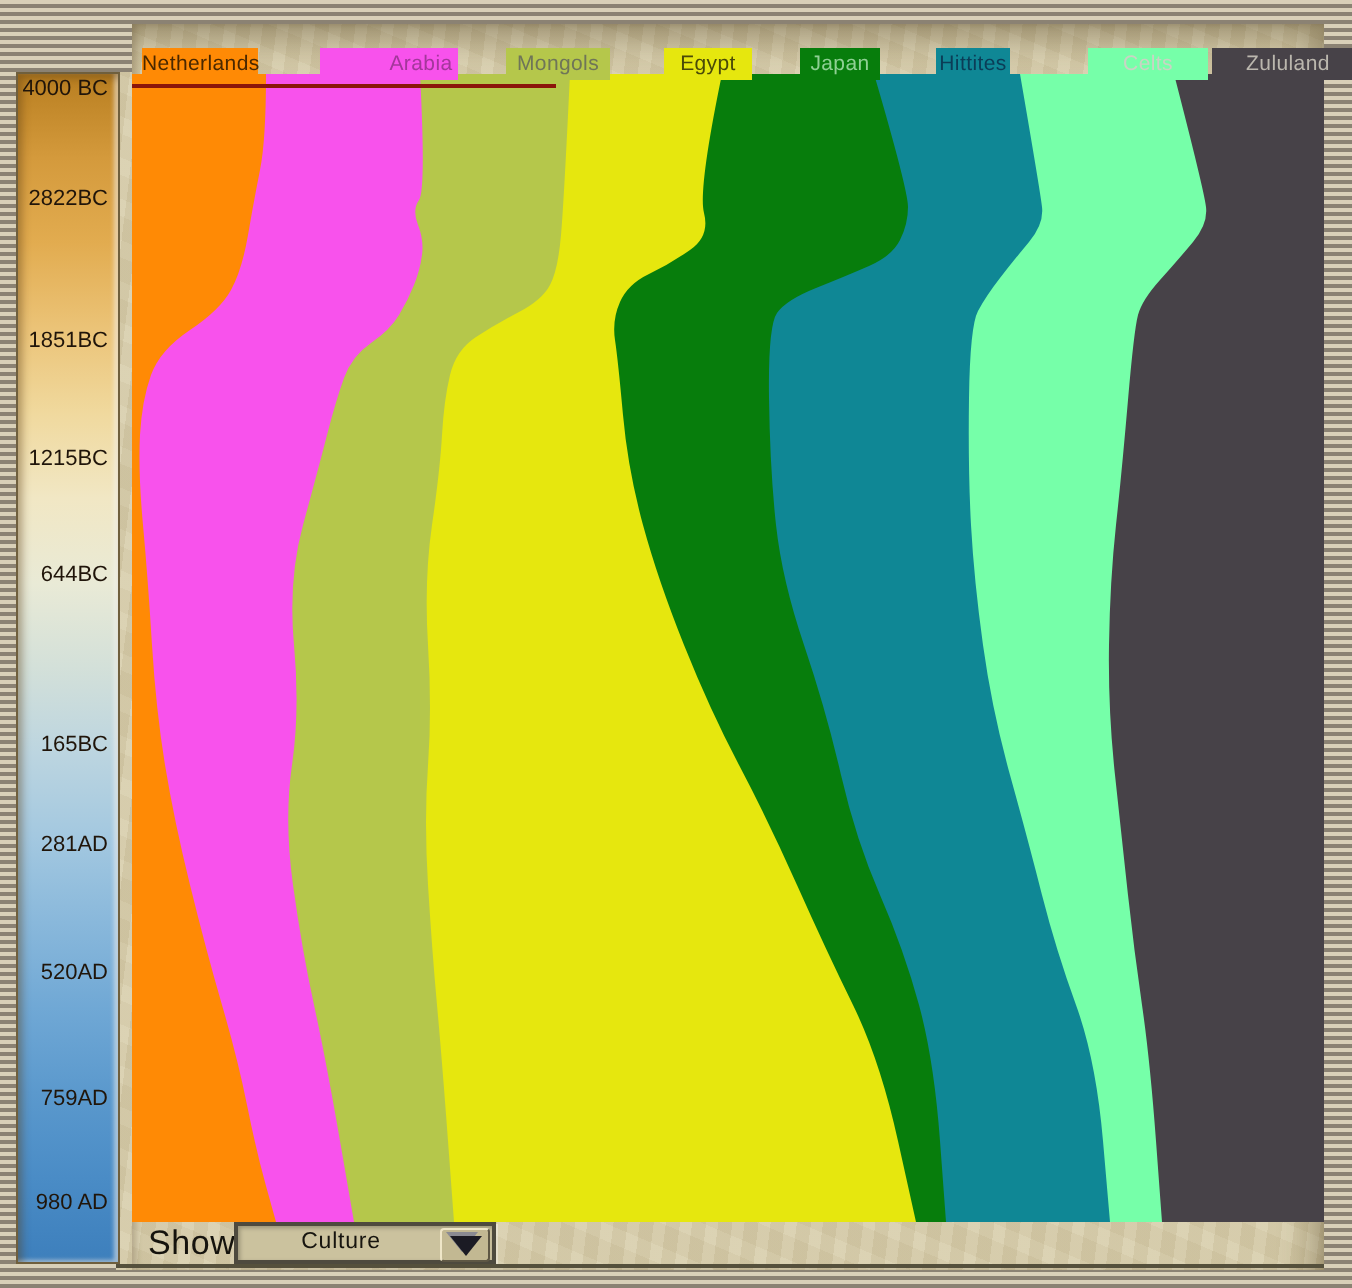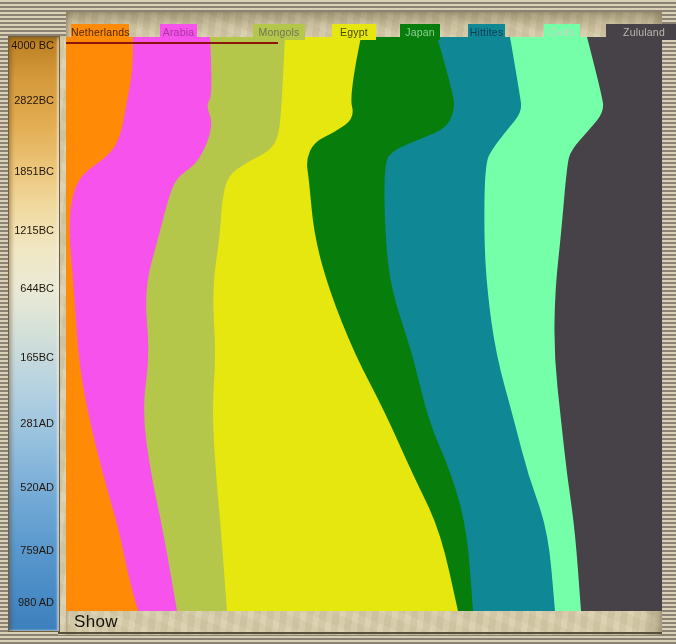--- a/index.html
+++ b/index.html
@@ -84,21 +84,21 @@
 <div id="screen" style="--parchment: #D8CEAC; --stripe-light: #D9D0B8; --stripe-dark: #8B8273;">
   <div id="parchment-main" class="parchment"></div>
   <div id="parchment-gutter" class="parchment"></div>
 
   <div id="timeline" style="background: linear-gradient(rgb(184, 126, 32) 0%, rgb(212, 154, 60) 7.1%, rgb(226, 172, 80) 14.3%, rgb(235, 195, 119) 21.4%, rgb(240, 217, 158) 28.6%, rgb(241, 231, 196) 35.7%, rgb(233, 234, 214) 42.9%, rgb(211, 224, 217) 50%, rgb(188, 213, 224) 57.1%, rgb(163, 200, 224) 64.3%, rgb(137, 184, 219) 71.4%, rgb(112, 168, 213) 78.6%, rgb(91, 153, 205) 85.7%, rgb(74, 140, 198) 92.9%, rgb(61, 127, 188) 100%);">
       <div class="date" style="top: 8px;">4000 BC</div>
       <div class="date" style="top: 63px;">2822BC</div>
       <div class="date" style="top: 134px;">1851BC</div>
       <div class="date" style="top: 193px;">1215BC</div>
       <div class="date" style="top: 251px;">644BC</div>
-      <div class="date" style="top: 320px;">165BC</div>
+      <div class="date" style="top: 336px;">165BC</div>
       <div class="date" style="top: 386px;">281AD</div>
       <div class="date" style="top: 450px;">520AD</div>
       <div class="date" style="top: 513px;">759AD</div>
       <div class="date" style="top: 565px;">980 AD</div>
     </div>
 
   <svg id="histograph" viewBox="66 37 596 574" preserveAspectRatio="none">
       <path d="M 66 37 L 66 611 L 662 611 L 662 37 Z" fill="#FF8A05"></path>
       <path d="M 133 37 Q 133 70 130 85 Q 127 100 124 117.5 Q 121 135 115.5 145 Q 110 155 95 165 Q 80 175 75.5 187.5 Q 71 200 70 217.5 Q 69 235 71.5 262.5 Q 74 290 76 322.5 Q 78 355 82.5 382.5 Q 87 410 95 442.5 Q 103 475 111 502.5 Q 119 530 123.5 552.5 Q 128 575 133 593 L 138 611 L 662 611 L 662 37 Z" fill="#F852EC"></path>
       <path d="M 210 37 Q 213 95 209.5 100 Q 206 105 209 112.5 Q 212 120 211 127.5 Q 210 135 207 142.5 Q 204 150 199.5 157.5 Q 195 165 185.5 171.5 Q 176 178 172 189 Q 168 200 163.5 217.5 Q 159 235 151.5 262.5 Q 144 290 147 322.5 Q 150 355 146 382.5 Q 142 410 146.5 442.5 Q 151 475 157 502.5 Q 163 530 170 570.5 L 177 611 L 662 611 L 662 37 Z" fill="#B5C74B"></path>
@@ -106,26 +106,33 @@
       <path d="M 361 37 Q 349 95 352 106.5 Q 355 118 345 125 Q 335 132 324.5 137 Q 314 142 310 151 Q 306 160 307.5 170 Q 309 180 311.5 207.5 Q 314 235 321.5 262.5 Q 329 290 342 322.5 Q 355 355 369.5 382.5 Q 384 410 398.5 442.5 Q 413 475 426.5 502.5 Q 440 530 449 570.5 L 458 611 L 662 611 L 662 37 Z" fill="#077D0C"></path>
       <path d="M 437 37 Q 454 95 454 103.5 Q 454 112 450 120 Q 446 128 434.5 133 Q 423 138 408 144 Q 393 150 388.5 156.5 Q 384 163 384.5 199 Q 385 235 388 262.5 Q 391 290 402 322.5 Q 413 355 420.5 387.5 Q 428 420 440 447.5 Q 452 475 459.5 502.5 Q 467 530 470 570.5 L 473 611 L 662 611 L 662 37 Z" fill="#0F8795"></path>
       <path d="M 510 37 Q 520 95 521 103.5 Q 522 112 514.5 121 Q 507 130 500 139 Q 493 148 489 155.5 Q 485 163 484.5 199 Q 484 235 485.5 262.5 Q 487 290 491.5 322.5 Q 496 355 505 387.5 Q 514 420 521 447.5 Q 528 475 538 502.5 Q 548 530 551.5 570.5 L 555 611 L 662 611 L 662 37 Z" fill="#76FFA9"></path>
       <path d="M 587 37 Q 602 95 603 103.5 Q 604 112 596.5 121 Q 589 130 580 140 Q 571 150 569 157.5 Q 567 165 564 200 Q 561 235 558 262.5 Q 555 290 554.5 322.5 Q 554 355 557.5 387.5 Q 561 420 564 447.5 Q 567 475 571 502.5 Q 575 530 578 570.5 L 581 611 L 662 611 L 662 37 Z" fill="#474248"></path>
     </svg>
 
   <div id="chart-topline" style="background: rgb(139, 21, 10);"></div>
 
   <div id="civ-labels">
       <div class="civ-label" style="left: 71px; width: 58px; background: rgb(255, 138, 5); color: rgb(74, 40, 0);">Netherlands</div>
-      <div class="civ-label" style="left: 160px; width: 37px; background: rgb(248, 82, 236); color: rgb(163, 55, 155);">Arabia</div>
+      <div class="civ-label" style="left: 160px; width: 37px; background: rgb(248, 82, 236); color: rgb(163, 55, 155); padding-left: 32px;">Arabia</div>
       <div class="civ-label" style="left: 253px; width: 52px; background: rgb(181, 199, 75); color: rgb(111, 117, 88);">Mongols</div>
       <div class="civ-label" style="left: 332px; width: 44px; background: rgb(230, 231, 14); color: rgb(74, 74, 8);">Egypt</div>
       <div class="civ-label" style="left: 400px; width: 40px; background: rgb(7, 125, 12); color: rgb(143, 208, 148);">Japan</div>
       <div class="civ-label" style="left: 468px; width: 37px; background: rgb(15, 135, 149); color: rgb(11, 61, 87);">Hittites</div>
-      <div class="civ-label" style="left: 544px; width: 36px; background: rgb(118, 255, 169); color: rgb(201, 212, 196);">Celts</div>
+      <div class="civ-label" style="left: 544px; width: 60px; background: rgb(118, 255, 169); color: rgb(201, 212, 196);">Celts</div>
       <div class="civ-label" style="left: 606px; width: 76px; background: rgb(71, 66, 72); color: rgb(187, 183, 174);">Zululand</div>
     </div>
 
   <span id="show-label">Show</span>
 
+  <div id="culture-dropdown">
+    <span id="dropdown-value">Culture</span>
+    <span id="dropdown-button">
+      <span class="tri tri-hi"></span>
+      <span class="tri tri-main"></span>
+    </span>
+  </div>
 
   <div id="bottom-line" style="background: rgb(85, 80, 60);"></div>
 </div>
 
 </body></html>

